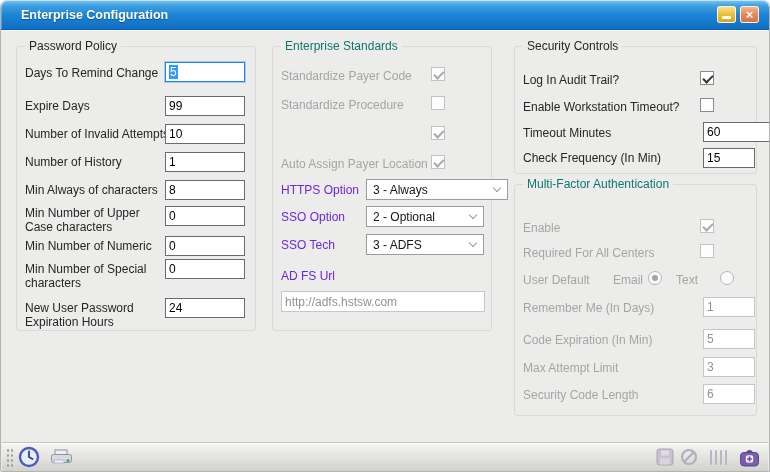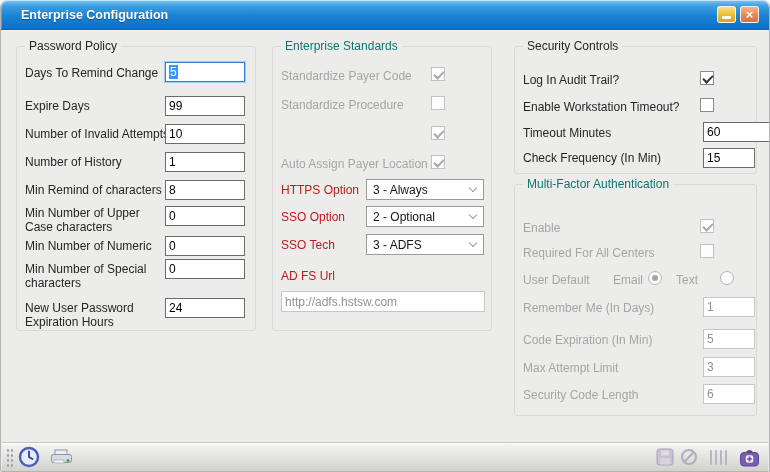--- a/index.html
+++ b/index.html
@@ -30,21 +30,21 @@
   .g-min{display:block;width:9px;height:3px;background:#fff;border-radius:1px;margin-top:5px;}
   .g-x{color:#fff;font-size:13px;font-weight:bold;line-height:1;}
   
   .content{position:absolute;top:30px;left:1px;right:1px;bottom:29px;background:#ececeb;border-top:1px solid #f6f6f6;}
   .group{position:absolute;border:1px solid #d9d9d9;border-radius:3px;}
   .gtitle{position:absolute;top:-8px;left:8px;background:#ececeb;padding:0 4px;line-height:14px;white-space:nowrap;}
   .gtitle.dark{color:#262626;}
   .gtitle.gray{color:#0f766e;}
   .lbl{position:absolute;line-height:14px;color:#262626;white-space:nowrap;}
   .lbl.gray{color:#a5a5a5;}
-  .lbl.mid{color:#b91c1c;text-align:right;}
+  .lbl.mid{color:#6d28d9;text-align:right;}
   .lbl.wrap{white-space:normal;width:122px;}
   .tb{position:absolute;height:20px;border:1px solid #6b6b6b;background:#fff;
     font-family:"Liberation Sans",sans-serif;font-size:12px;color:#000;padding:0 3px;}
   div.tb{display:flex;align-items:center;}
   .tb.focused{border:1px solid #2f80d0;box-shadow:0 0 0 1px #9fcdf3;}
   .sel{background:#3399ff;color:#fff;padding:0 1px;}
   .tb.dis{border-color:#c6c6c6;color:#929292;}
   .cb{position:absolute;width:14px;height:14px;border:1px solid #8b8b8b;background:#fff;}
   .cb.dis{border-color:#c2c2c2;background:#fdfdfd;}
   .cb.checked::after{content:"";position:absolute;left:2px;top:3px;width:8px;height:4px;
@@ -101,21 +101,21 @@
 
       <span class="lbl" style="left:8px;top:52px">Expire Days</span>
       <input class="tb" style="left: 148px; top: 49px; width: 80px;" value="99">
 
       <span class="lbl" style="left:8px;top:80px">Number of Invalid Attempts</span>
       <input class="tb" style="left: 148px; top: 77px; width: 80px;" value="10">
 
       <span class="lbl" style="left:8px;top:108px">Number of History</span>
       <input class="tb" style="left: 148px; top: 105px; width: 80px;" value="1">
 
-      <span class="lbl" style="left:8px;top:136px">Min Remind of characters</span>
+      <span class="lbl" style="left:8px;top:136px">Min Always of characters</span>
       <input class="tb" style="left: 148px; top: 133px; width: 80px;" value="8">
 
       <span class="lbl wrap" style="left:8px;top:159px">Min Number of Upper Case characters</span>
       <input class="tb" style="left: 148px; top: 159px; width: 80px;" value="0">
 
       <span class="lbl" style="left:8px;top:192px">Min Number of Numeric</span>
       <input class="tb" style="left: 148px; top: 189px; width: 80px;" value="0">
 
       <span class="lbl wrap" style="left:8px;top:215px">Min Number of Special characters</span>
       <input class="tb" style="left: 148px; top: 212px; width: 80px;" value="0">
@@ -132,21 +132,21 @@
 
       <span class="lbl gray" style="left:8px;top:51px">Standardize Procedure</span>
       <span class="cb dis" style="left:158px;top:49px"></span>
 
       <span class="cb dis checked" style="left:158px;top:79px"></span>
 
       <span class="lbl gray" style="left:8px;top:110px">Auto Assign Payer Location</span>
       <span class="cb dis checked" style="left:158px;top:108px"></span>
 
       <span class="lbl mid" style="left:8px;top:136px">HTTPS Option</span>
-      <div class="combo" style="left:93px;top:132px;width:118px">
+      <div class="combo" style="left:93px;top:132px;width:142px">
         <span>3 - Always</span>
         <i class="chev"></i>
       </div>
 
       <span class="lbl mid" style="left:8px;top:163px">SSO Option</span>
       <div class="combo" style="left:93px;top:159px;width:118px">
         <span>2 - Optional</span>
         <i class="chev"></i>
       </div>
 

